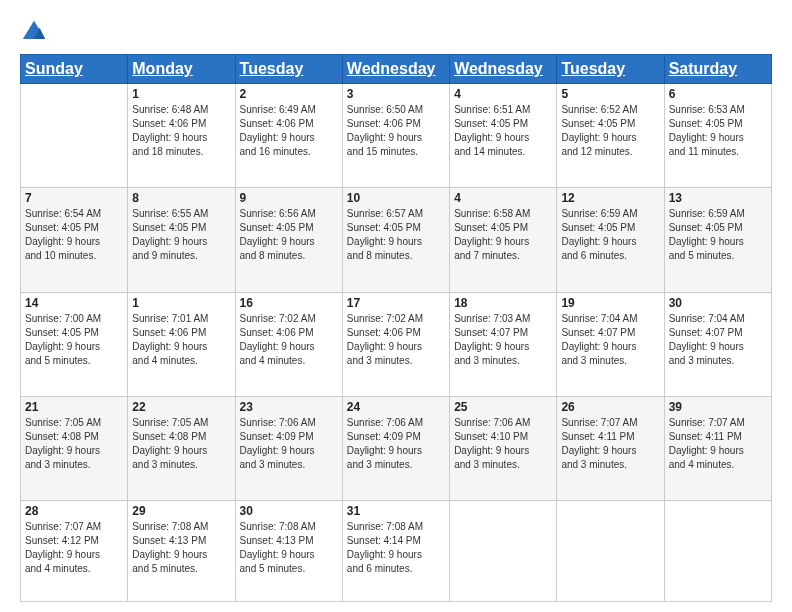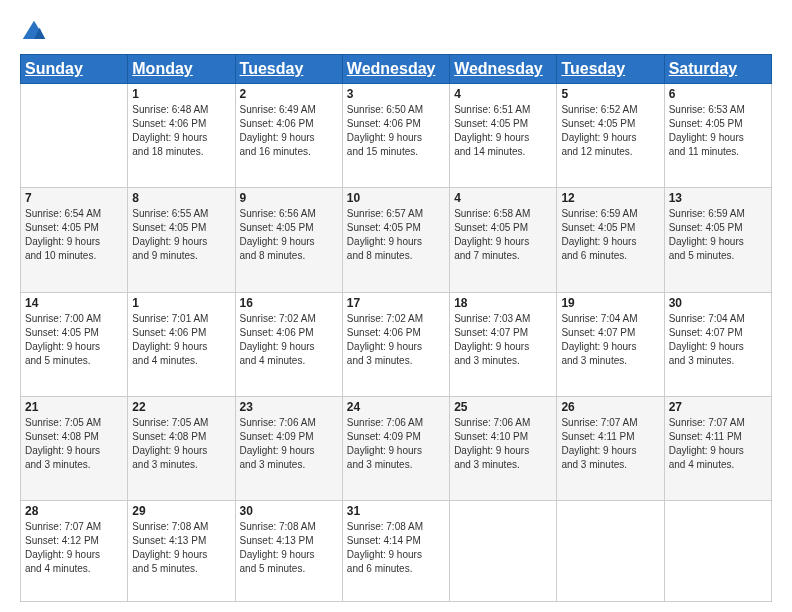--- a/index.html
+++ b/index.html
@@ -240,21 +240,21 @@
           </td>
           <td>
             <span class="day-num">25</span>
             <div class="cell-info">Sunrise: 7:06 AM<br>Sunset: 4:10 PM<br>Daylight: 9 hours<br>and 3 minutes.</div>
           </td>
           <td>
             <span class="day-num">26</span>
             <div class="cell-info">Sunrise: 7:07 AM<br>Sunset: 4:11 PM<br>Daylight: 9 hours<br>and 3 minutes.</div>
           </td>
           <td>
-            <span class="day-num">27</span>
+            <span class="day-num">39</span>
             <div class="cell-info">Sunrise: 7:07 AM<br>Sunset: 4:11 PM<br>Daylight: 9 hours<br>and 4 minutes.</div>
           </td>
         </tr>
         <tr class="last-row">
           <td>
             <span class="day-num">28</span>
             <div class="cell-info">Sunrise: 7:07 AM<br>Sunset: 4:12 PM<br>Daylight: 9 hours<br>and 4 minutes.</div>
           </td>
           <td>
             <span class="day-num">29</span>

